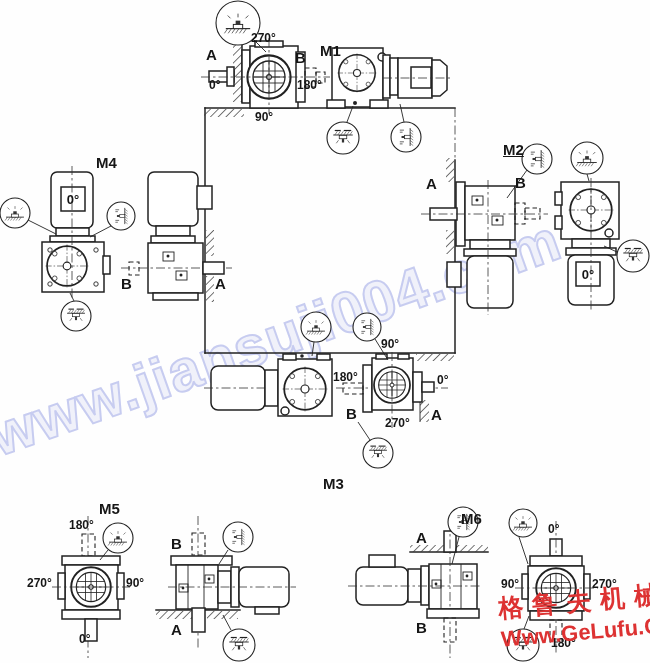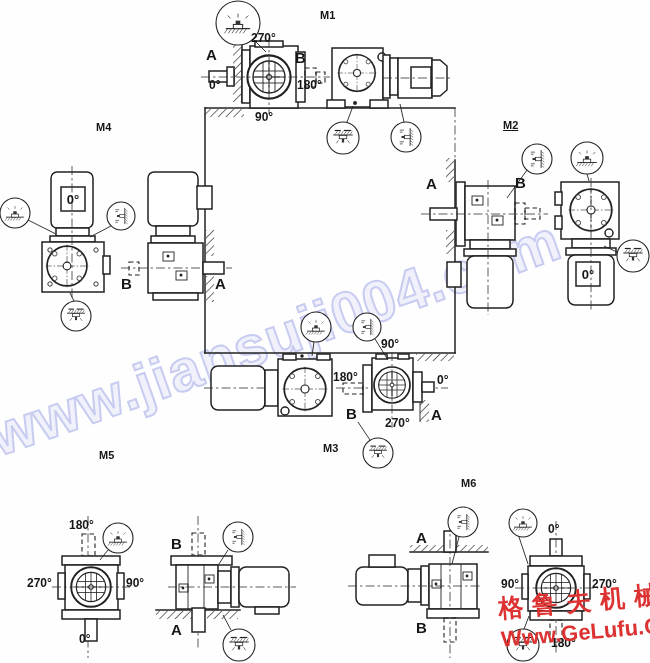--- a/index.html
+++ b/index.html
@@ -1,20 +1,20 @@
 <!DOCTYPE html>
 <html><head>
 <meta charset="utf-8">
 <style>
   html,body{margin:0;padding:0;background:#fff;}
   #stage{position:relative;width:650px;height:663px;background:#fefefe;overflow:hidden;
          font-family:"Liberation Sans","DejaVu Sans",sans-serif;}
   #drawing{position:absolute;left:0;top:0;z-index:2;}
   .t{position:absolute;z-index:5;color:#161616;font-weight:bold;white-space:nowrap;line-height:1;}
-  .pos-label{font-size:11px;}
+  .pos-label{font-size:15px;margin-top:33px;}
   .angle{font-size:12px;}
   .shaft{font-size:15px;}
   .boxlabel{font-size:13px;text-align:center;}
   
   #wm-blue{position:absolute;left:-8px;top:404px;width:810px;z-index:1;
            font-size:58px;font-weight:bold;letter-spacing:1px;
            transform:rotate(-19.5deg);transform-origin:0 50%;
            color:rgba(205,210,242,0.28);
            -webkit-text-stroke:2px #c7ccf0;}
   
@@ -372,34 +372,34 @@
   <span class="t shaft" style="left:295px;top:50px;">B</span>
   <span class="t angle" style="left:209px;top:79px;">0°</span>
   <span class="t angle" style="left:297px;top:79px;">180°</span>
   <span class="t angle" style="left:255px;top:111px;">90°</span>
 
   <span class="t pos-label" style="left:96px;top:122px;">M4</span>
   <span class="t boxlabel" style="left:61px;top:193px;width:24px;">0°</span>
   <span class="t shaft" style="left:121px;top:276px;">B</span>
   <span class="t shaft" style="left:215px;top:276px;">A</span>
 
-  <span class="t pos-label" style="left:503px;top:120px;text-decoration:underline;">M2</span>
+  <span class="t pos-label" style="left:503px;top:109px;text-decoration:underline;">M2</span>
   <span class="t shaft" style="left:426px;top:176px;">A</span>
   <span class="t shaft" style="left:515px;top:175px;">B</span>
   <span class="t boxlabel" style="left:576px;top:268px;width:24px;">0°</span>
 
   <span class="t pos-label" style="left:323px;top:443px;">M3</span>
   <span class="t angle" style="left:381px;top:338px;">90°</span>
   <span class="t angle" style="left:333px;top:371px;">180°</span>
   <span class="t angle" style="left:437px;top:374px;">0°</span>
   <span class="t shaft" style="left:346px;top:406px;">B</span>
   <span class="t shaft" style="left:431px;top:407px;">A</span>
   <span class="t angle" style="left:385px;top:417px;">270°</span>
 
-  <span class="t pos-label" style="left:99px;top:450px;">M5</span>
+  <span class="t pos-label" style="left:99px;top:468px;">M5</span>
   <span class="t angle" style="left:69px;top:519px;">180°</span>
   <span class="t angle" style="left:27px;top:577px;">270°</span>
   <span class="t angle" style="left:126px;top:577px;">90°</span>
   <span class="t angle" style="left:79px;top:633px;">0°</span>
   <span class="t shaft" style="left:171px;top:536px;">B</span>
   <span class="t shaft" style="left:171px;top:622px;">A</span>
 
   <span class="t pos-label" style="left:461px;top:478px;">M6</span>
   <span class="t shaft" style="left:416px;top:530px;">A</span>
   <span class="t angle" style="left:548px;top:523px;">0°</span>

